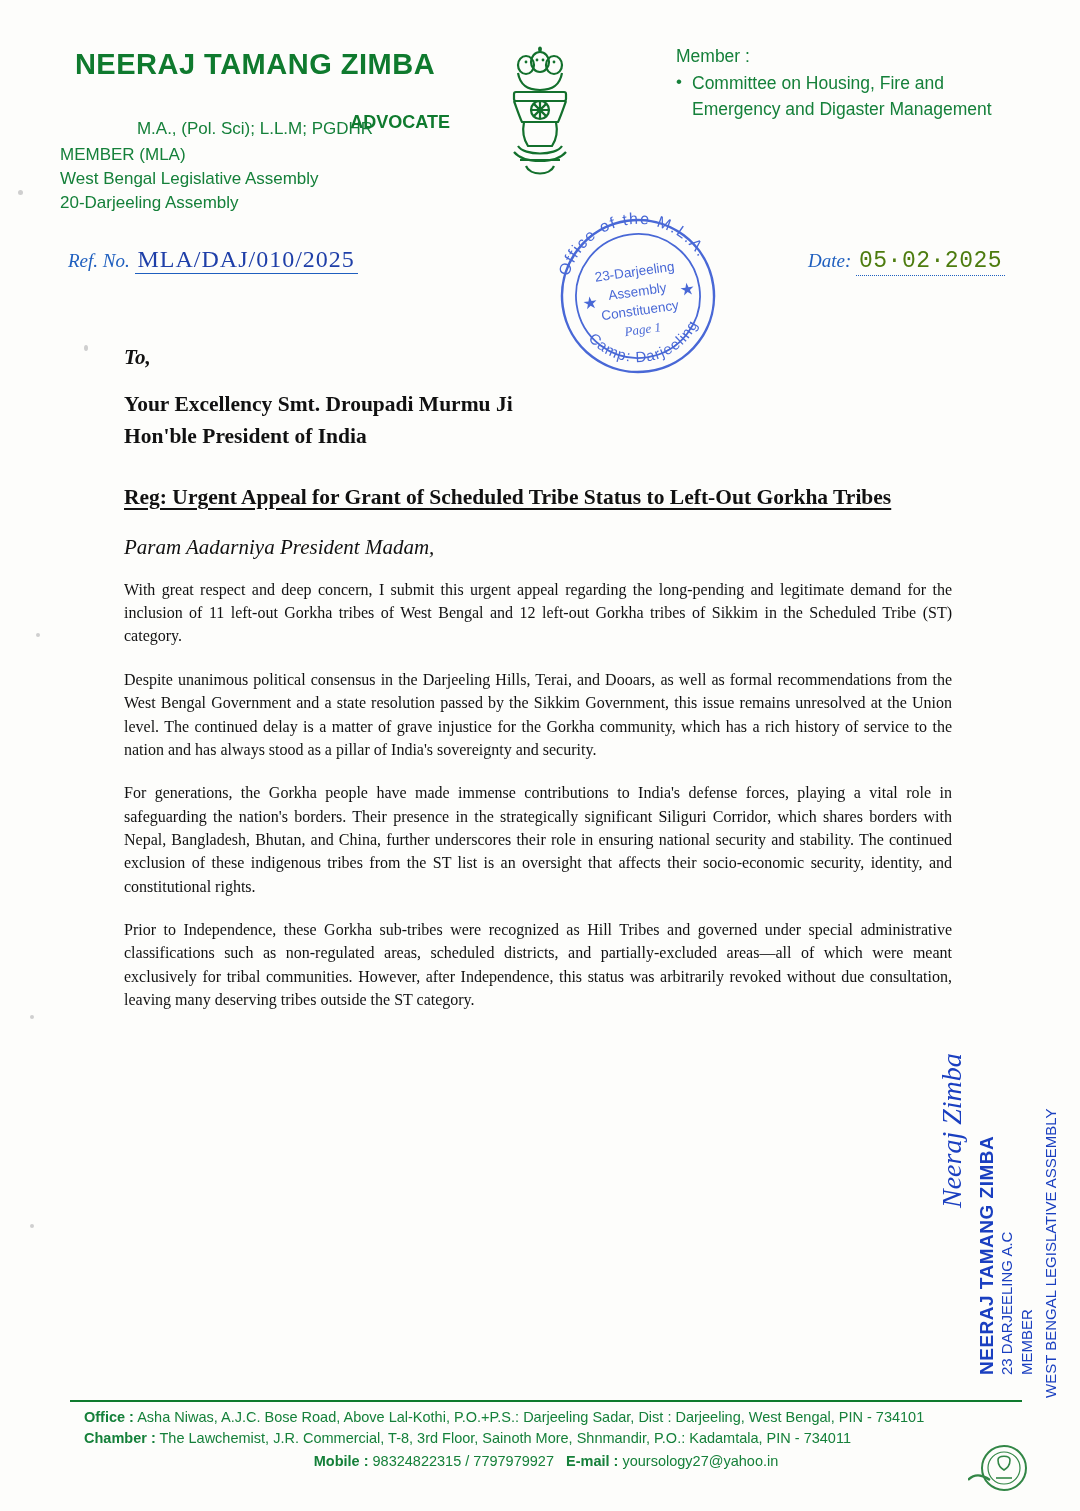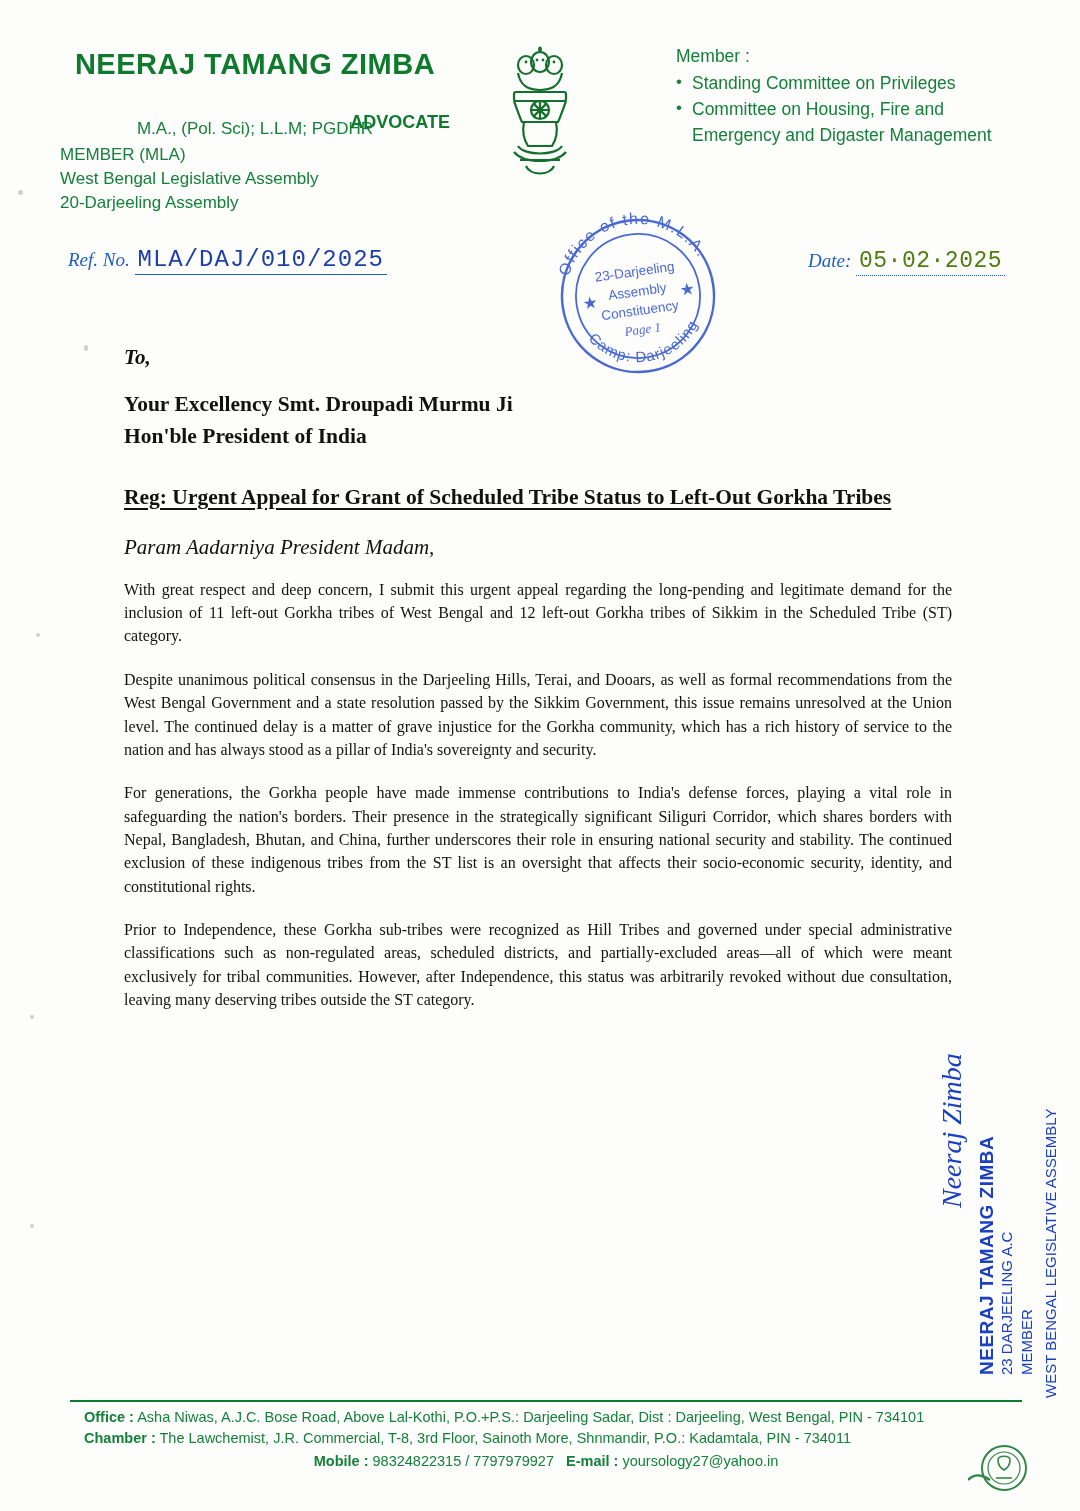--- a/index.html
+++ b/index.html
@@ -111,21 +111,21 @@
     position: absolute;
     left: 68px;
     top: 246px;
     font-family: "Liberation Serif", serif;
     font-style: italic;
     font-size: 19px;
     color: #1f5fbf;
   }
   .refval {
     font-style: normal;
-    font-family: Liberation Mono, monospace;
+    font-family: Liberation Serif, serif;
     font-size: 24px;
     letter-spacing: 1px;
     border-bottom: 1.5px solid #1f5fbf;
     padding: 0 3px 1px 3px;
     color: #1f3fa8;
   }
   .dateline {
     position: absolute;
     left: 808px;
     top: 248px;
@@ -367,21 +367,20 @@
           <circle cx="64" cy="22" r="1.4"></circle>
           <circle cx="47" cy="20" r="1.4"></circle>
           <circle cx="53" cy="20" r="1.4"></circle>
         </g>
       </svg>
     </div>
 
     <div class="lh-right">
       <div class="hdr">Member :</div>
       <ul>
-        <li>Standing Committee on Privileges</li>
         <li>Committee on Housing, Fire and</li>
       </ul>
       <div class="cont">Emergency and Digaster Management</div>
     </div>
   </div>
 
   <div class="refline">
     <span>Ref. No.</span>
     <span class="refval">MLA/DAJ/010/2025</span>
   </div>

